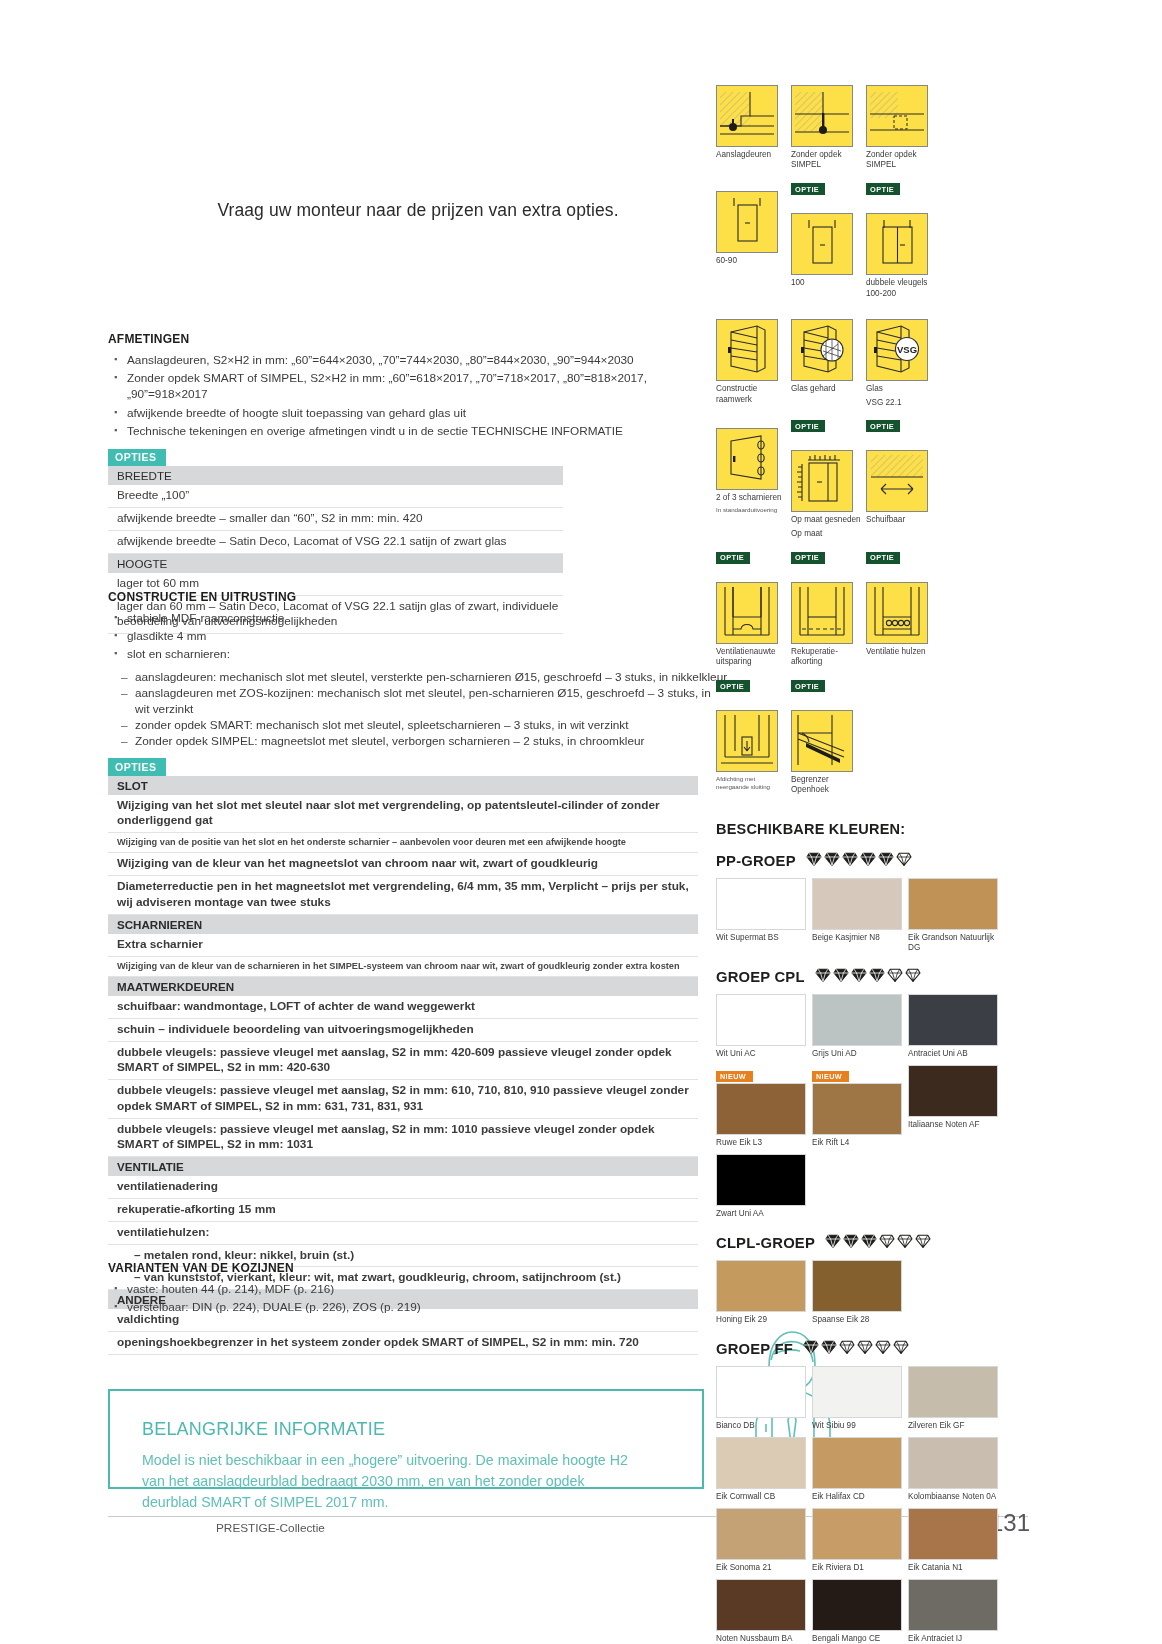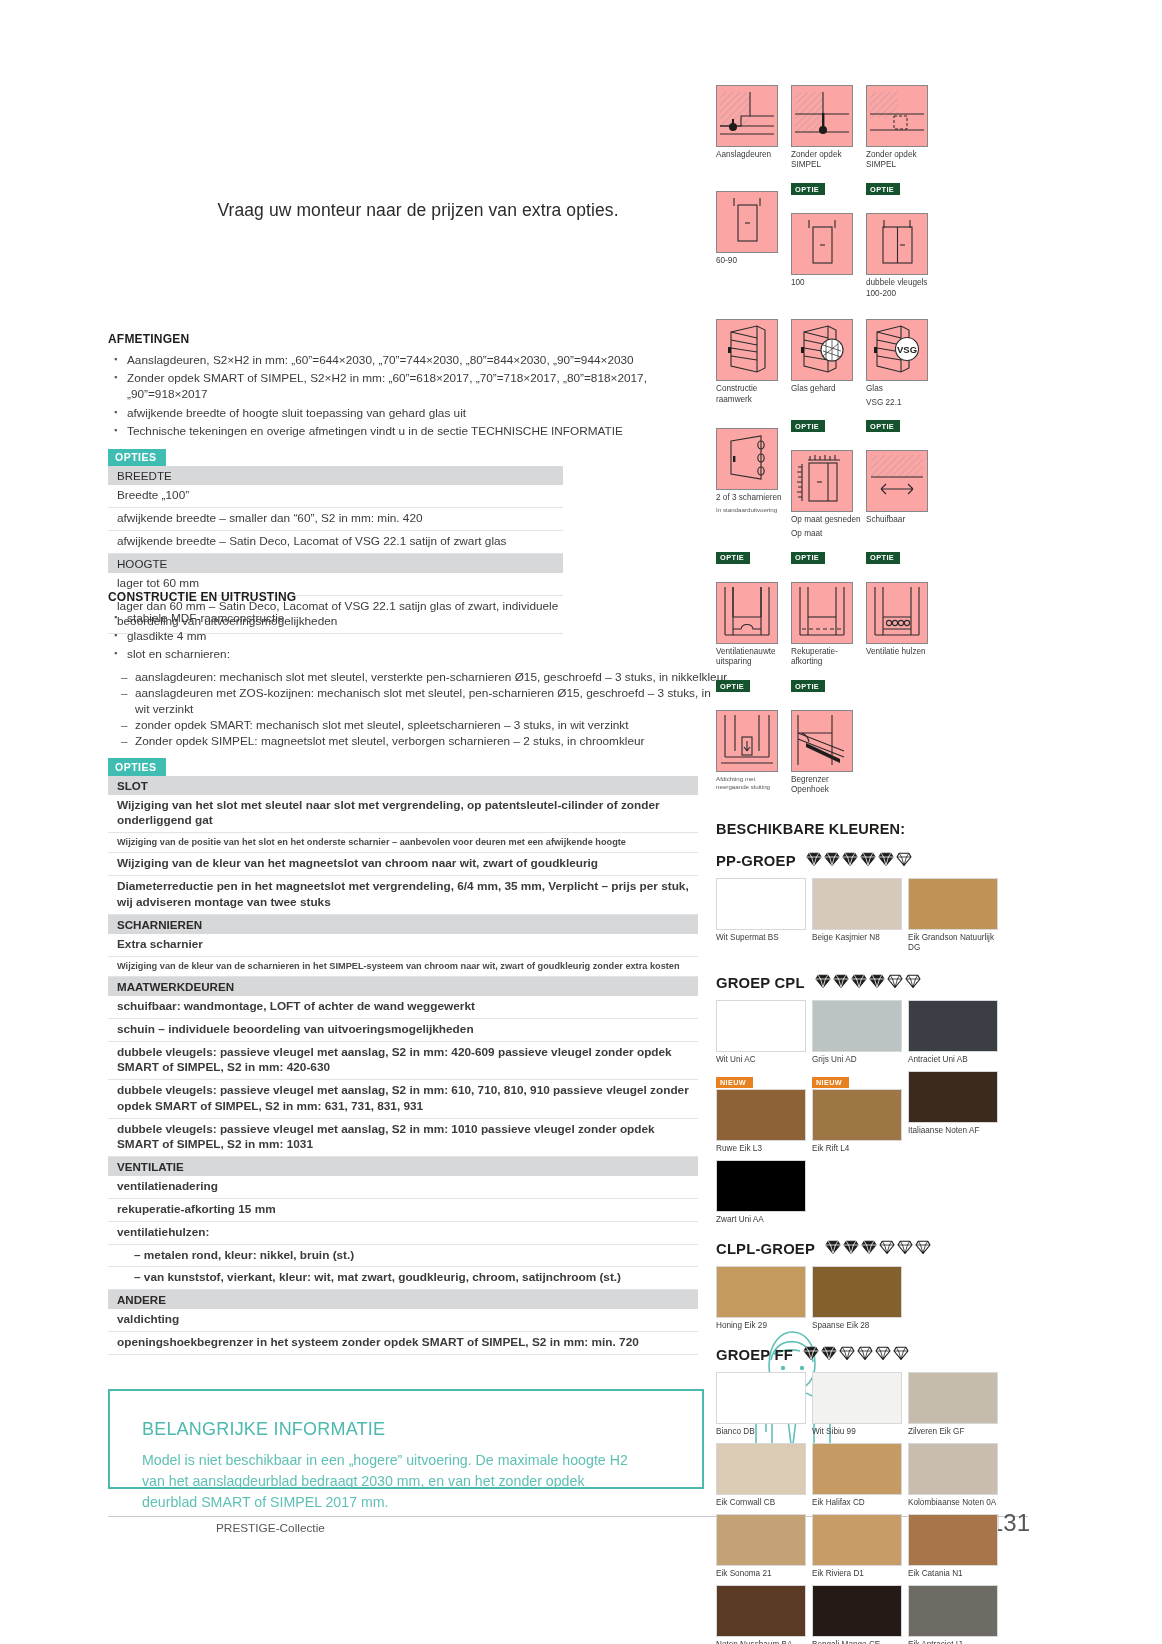--- a/index.html
+++ b/index.html
@@ -104,21 +104,21 @@
   }
 
   
   .right-col {
     position: absolute; left: 716px; top: 72px; width: 290px;
   }
   .icon-grid { display: flex; flex-wrap: wrap; width: 290px; }
   .icon-cell { width: 75px; margin-right: 0px; margin-bottom: 7px; position: relative; }
   .icon-box {
     width: 62px; height: 62px;
-    border: 1px solid #868789; background: #fca5a5;
+    border: 1px solid #868789; background: #fde047;
     position: relative; overflow: hidden;
   }
   .icon-cell .optie {
     display: inline-block; background: #14532d; color: #fff;
     font-size: 7.4px; font-weight: bold; letter-spacing: .4px;
     padding: 1.5px 6px 1.5px 4px; margin-bottom: 18px;
   }
   .icon-cell .cap {
     font-size: 8.2px; line-height: 10.4px; color: #3b3b3b;
     margin-top: 3px; width: 72px;
@@ -213,20 +213,27 @@
           <div class="row">rekuperatie-afkorting 15 mm</div>
           <div class="row">ventilatiehulzen:</div>
           <div class="row indent">–  metalen rond, kleur: nikkel, bruin (st.)</div>
           <div class="row indent">–  van kunststof, vierkant, kleur: wit, mat zwart, goudkleurig, chroom, satijnchroom (st.)</div>
           <div class="grp">ANDERE</div>
           <div class="row">valdichting</div>
           <div class="row">openingshoekbegrenzer in het systeem zonder opdek SMART of SIMPEL, S2 in mm: min. 720</div>
         </div>
     </div>
 
+    <div style="position:absolute; left:0; top:1261px; width:620px;">
+      <div class="sec-title">VARIANTEN VAN DE KOZIJNEN</div>
+      <ul class="bullets" id="var-bullets">
+          <li>vaste: houten 44 (p. 214), MDF (p. 216)</li>
+          <li>verstelbaar: DIN (p. 224), DUALE (p. 226), ZOS (p. 219)</li>
+        </ul>
+    </div>
 
     <div class="info-box">
       <div class="ttl">BELANGRIJKE INFORMATIE</div>
       <div class="body">Model is niet beschikbaar in een „hogere” uitvoering. De maximale hoogte H2 van het aanslagdeurblad bedraagt 2030 mm, en van het zonder opdek deurblad SMART of SIMPEL 2017 mm.</div>
     </div>
 
     <div class="consultant">
       <svg width="104" height="135" viewBox="0 0 104 135" fill="none" stroke="#5fc0b6" stroke-width="1.6">
         <path d="M31 46 C31 22, 44 12, 54 12 C66 12, 77 22, 77 44 C77 58, 70 70, 54 70 C40 70, 31 60, 31 46 Z"></path>
         <path d="M33 40 C36 26, 46 20, 58 22 C68 24, 74 32, 75 42"></path>
@@ -446,21 +453,21 @@
               <path d="M10 22 A12 12 0 0 1 17 31" stroke="#2b2b2b" stroke-width="1.1" fill="none"></path>
               <path d="M14 32 L48 48 L48 52 L14 36 Z" fill="#1d1d1b" stroke="none"></path>
               <path d="M40 4 L40 54" stroke="#2b2b2b" stroke-width="1.1" fill="none"></path>
             </svg></div>
           <div class="cap">Begrenzer Openhoek</div>
         </div>
       </div>
 
     <div class="colors-title">BESCHIKBARE KLEUREN:</div>
     <div id="color-groups">
-        <div style="margin-bottom: 14px;">
+        <div style="margin-bottom: 8px;">
           <div class="grp-head">
             <div class="grp-name">PP-GROEP</div>
             <div class="diamonds">
               <span><svg width="16" height="16" viewBox="0 0 16 16">
                   <path d="M3.2 2.2 L12.8 2.2 L15 6 L8 14.4 L1 6 Z" fill="#1d1d1b" stroke="#1d1d1b" stroke-width="1.1" stroke-linejoin="round"></path>
                   <path d="M1 6 L15 6 M3.2 2.2 L5.6 6 L8 14.4 M12.8 2.2 L10.4 6 L8 14.4" fill="none" stroke="#ffffff" stroke-width="0.8"></path>
                 </svg></span>
               <span><svg width="16" height="16" viewBox="0 0 16 16">
                   <path d="M3.2 2.2 L12.8 2.2 L15 6 L8 14.4 L1 6 Z" fill="#1d1d1b" stroke="#1d1d1b" stroke-width="1.1" stroke-linejoin="round"></path>
                   <path d="M1 6 L15 6 M3.2 2.2 L5.6 6 L8 14.4 M12.8 2.2 L10.4 6 L8 14.4" fill="none" stroke="#ffffff" stroke-width="0.8"></path>

